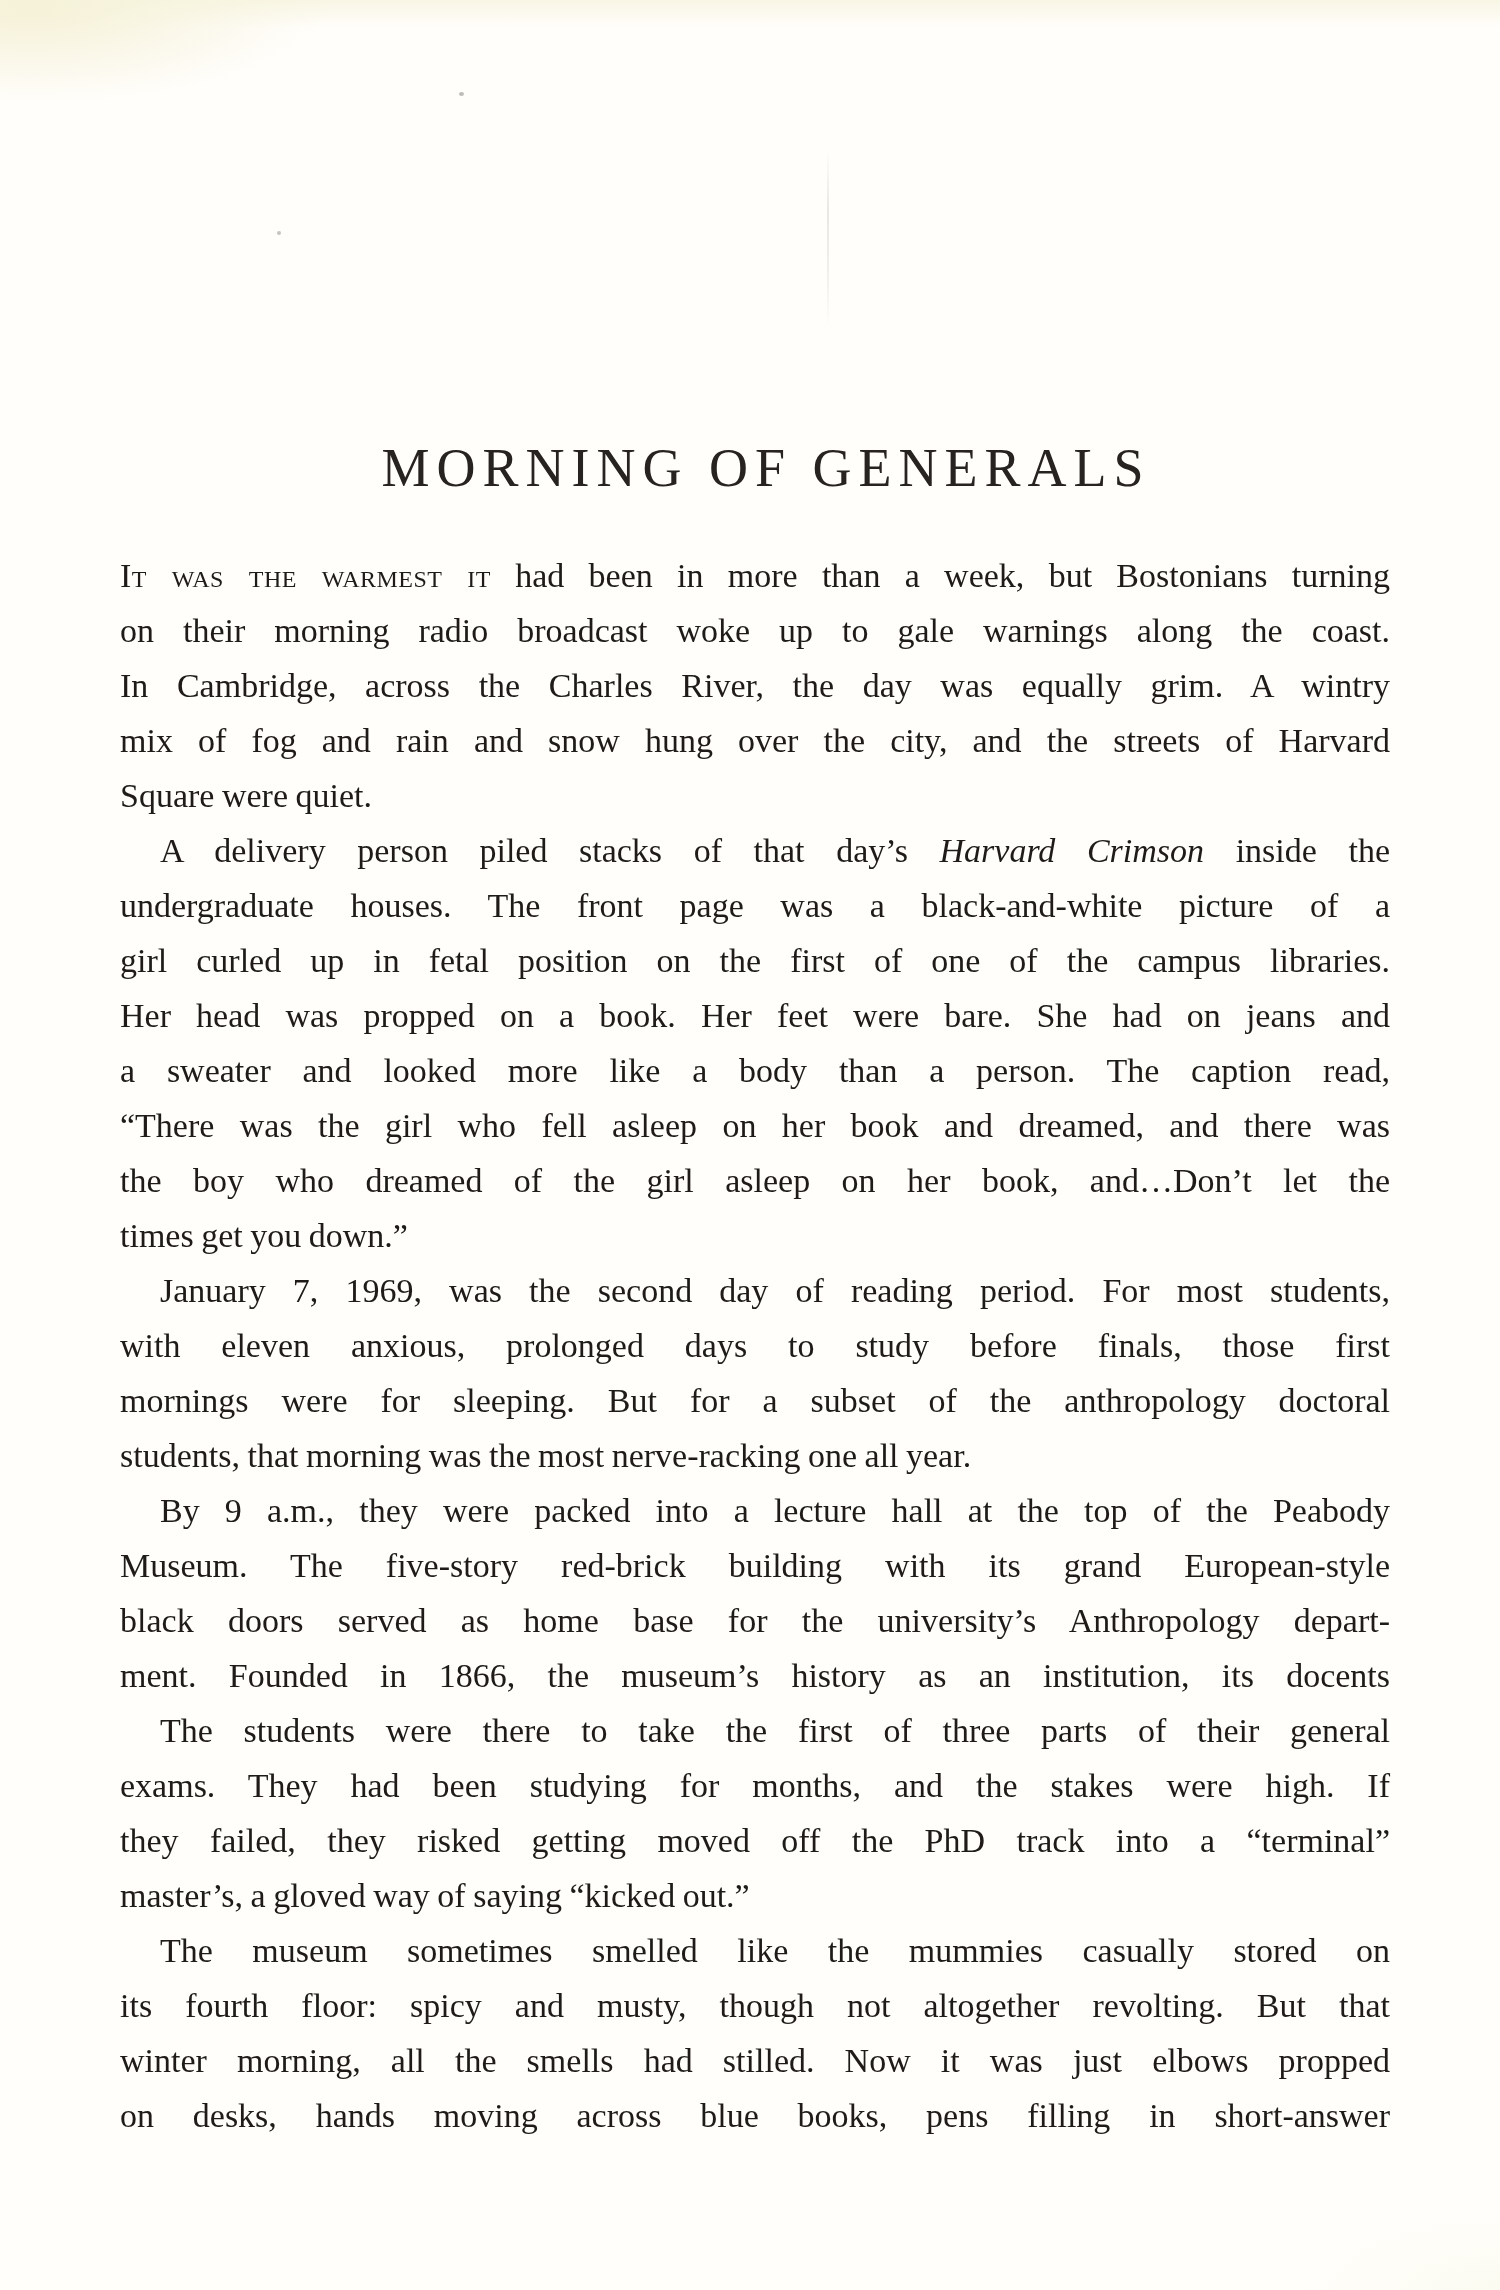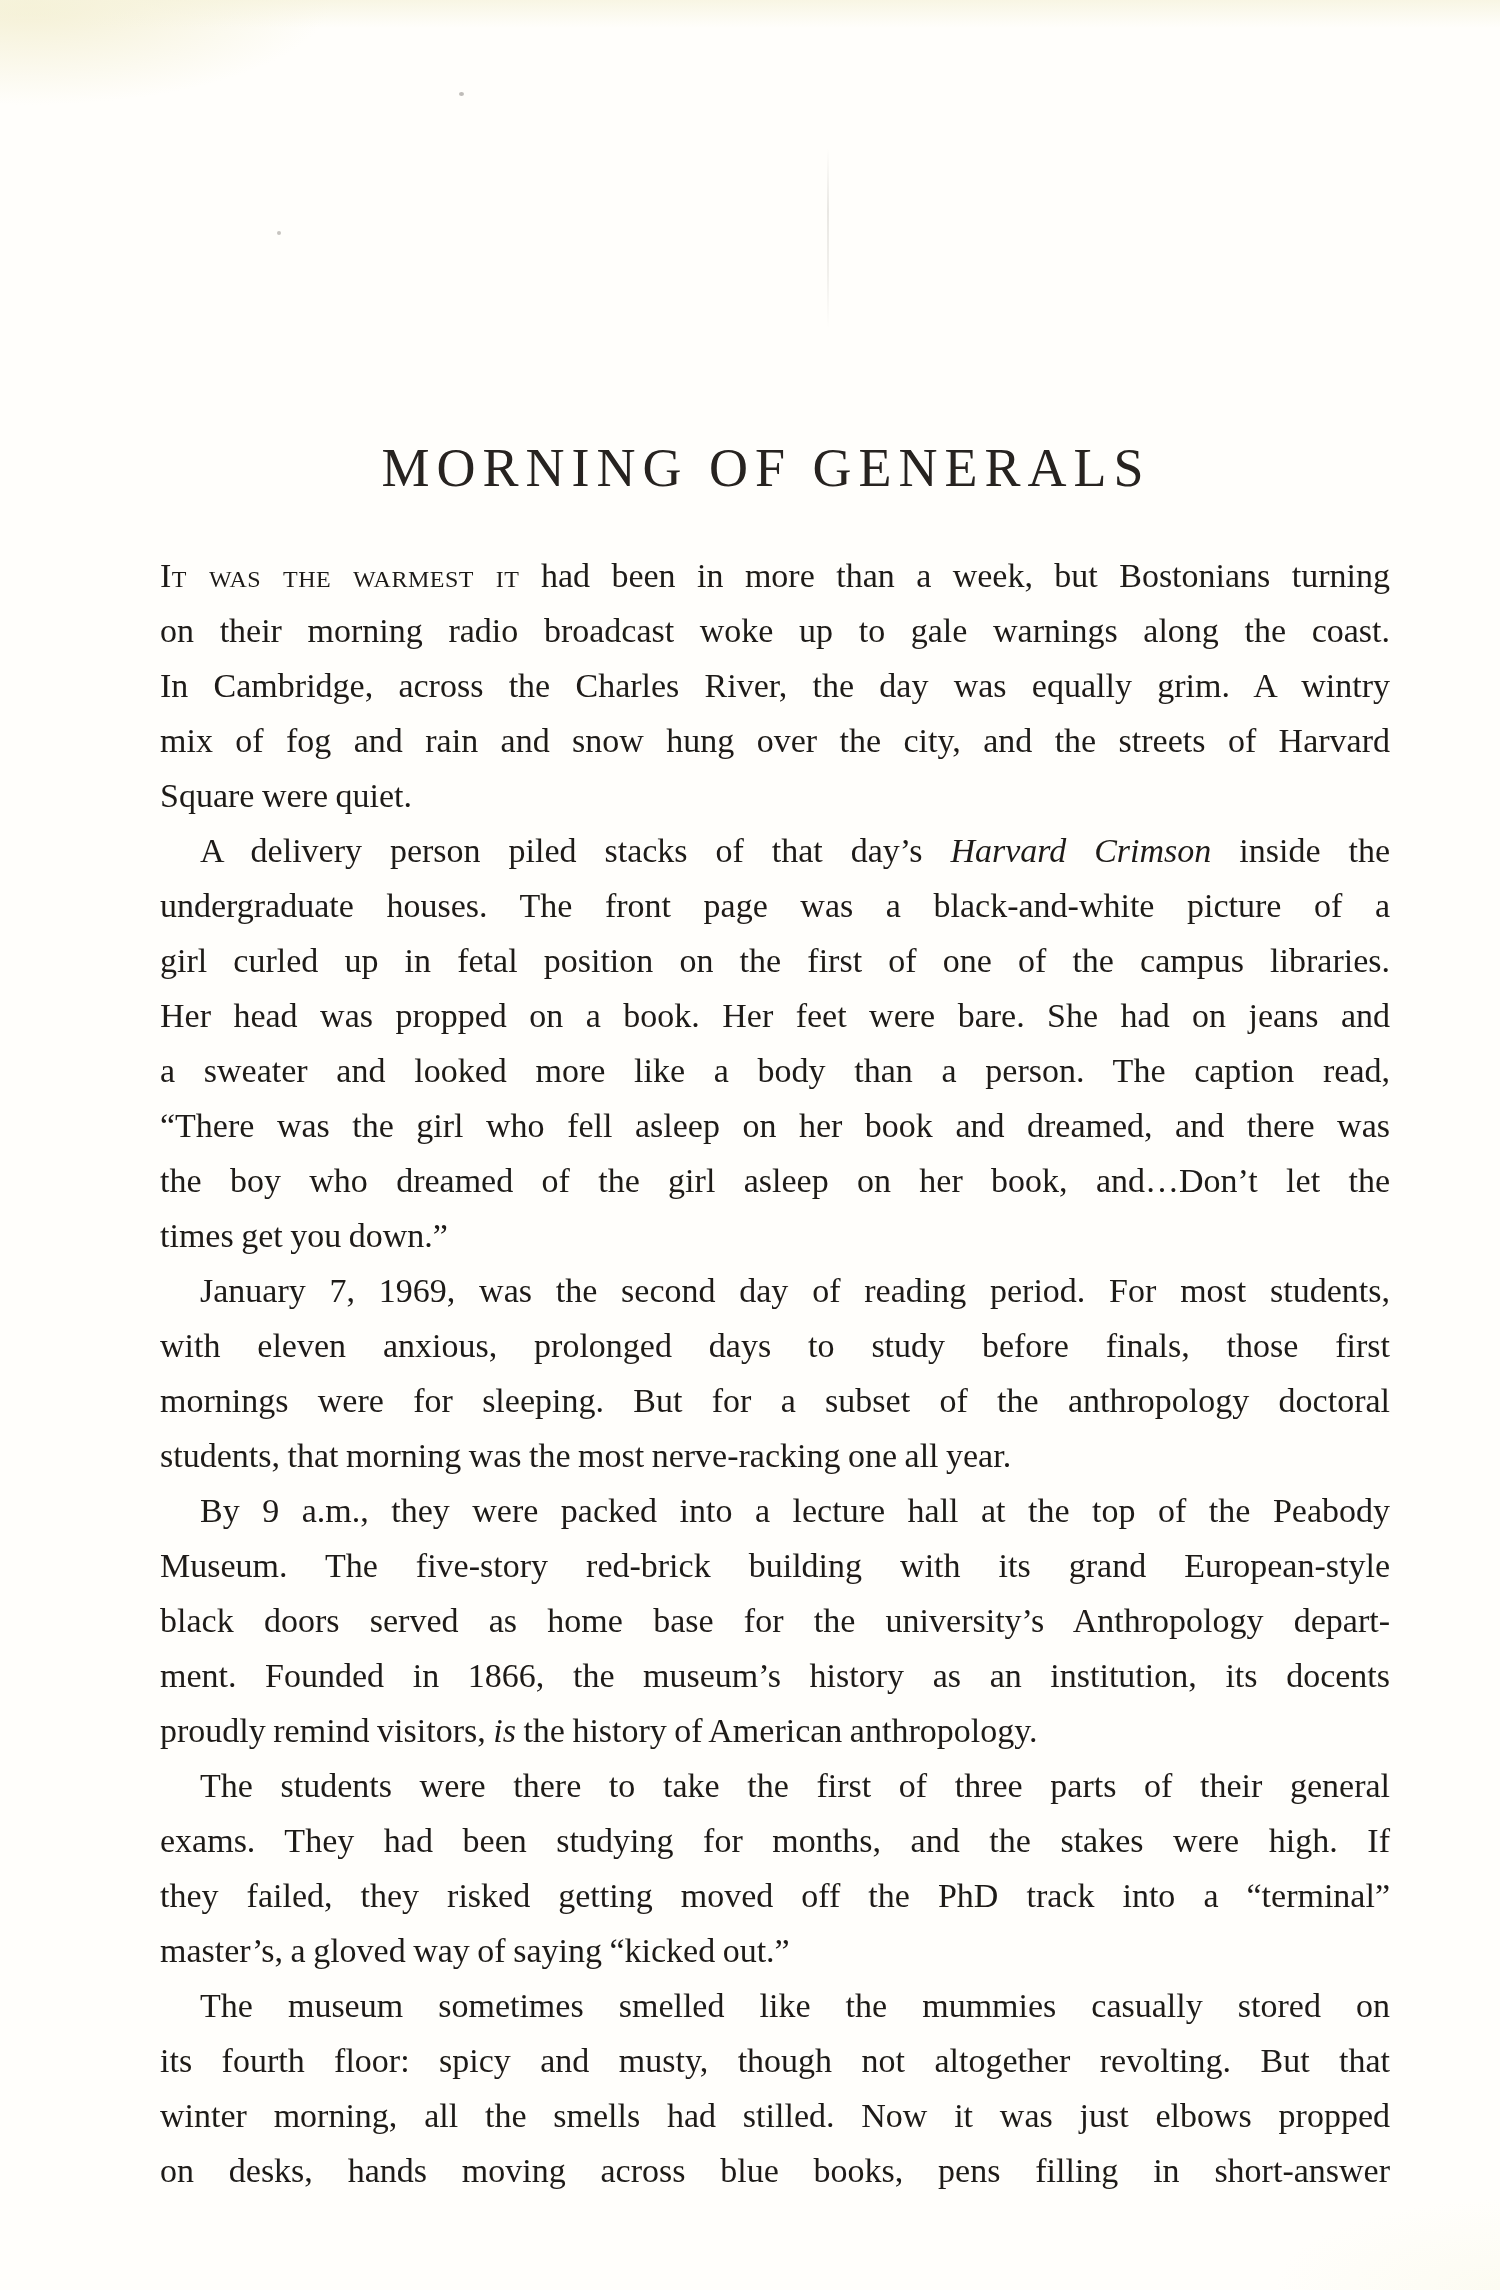--- a/index.html
+++ b/index.html
@@ -50,21 +50,20 @@
     top: 548px; left: 120px;
     width: 1270px;
     font-size: 34px;
     line-height: 55px;
     word-spacing: -1px;
   }
   .line {
     height: 55px;
     text-align: justify;
     text-align-last: justify;
-    margin-left: 40px;
   }
   .line.lastline { text-align-last: left; }
   .line.indent { padding-left: 40px; }
   .smallcaps { font-variant: small-caps; letter-spacing: 0.5px; }
   .italic { font-style: italic; }
 </style>
 </head>
 <body>
 
 <div class="page" style="background: rgb(255, 254, 251);">
@@ -90,21 +89,20 @@
       <div class="line"><span>the boy who dreamed of the girl asleep on her book, and…Don’t let the</span></div>
       <div class="line lastline"><span>times get you down.”</span></div>
       <div class="line indent"><span>January 7, 1969, was the second day of reading period. For most students,</span></div>
       <div class="line"><span>with eleven anxious, prolonged days to study before finals, those first</span></div>
       <div class="line"><span>mornings were for sleeping. But for a subset of the anthropology doctoral</span></div>
       <div class="line lastline"><span>students, that morning was the most nerve-racking one all year.</span></div>
       <div class="line indent"><span>By 9 a.m., they were packed into a lecture hall at the top of the Peabody</span></div>
       <div class="line"><span>Museum. The five-story red-brick building with its grand European-style</span></div>
       <div class="line"><span>black doors served as home base for the university’s Anthropology depart-</span></div>
       <div class="line"><span>ment. Founded in 1866, the museum’s history as an institution, its docents</span></div>
-      <div class="line lastline"><span>proudly remind visitors, </span><span class="italic">is</span><span> the history of American anthropology.</span></div>
       <div class="line indent"><span>The students were there to take the first of three parts of their general</span></div>
       <div class="line"><span>exams. They had been studying for months, and the stakes were high. If</span></div>
       <div class="line"><span>they failed, they risked getting moved off the PhD track into a “terminal”</span></div>
       <div class="line lastline"><span>master’s, a gloved way of saying “kicked out.”</span></div>
       <div class="line indent"><span>The museum sometimes smelled like the mummies casually stored on</span></div>
       <div class="line"><span>its fourth floor: spicy and musty, though not altogether revolting. But that</span></div>
       <div class="line"><span>winter morning, all the smells had stilled. Now it was just elbows propped</span></div>
       <div class="line"><span>on desks, hands moving across blue books, pens filling in short-answer</span></div>
     </div>
 </div>

